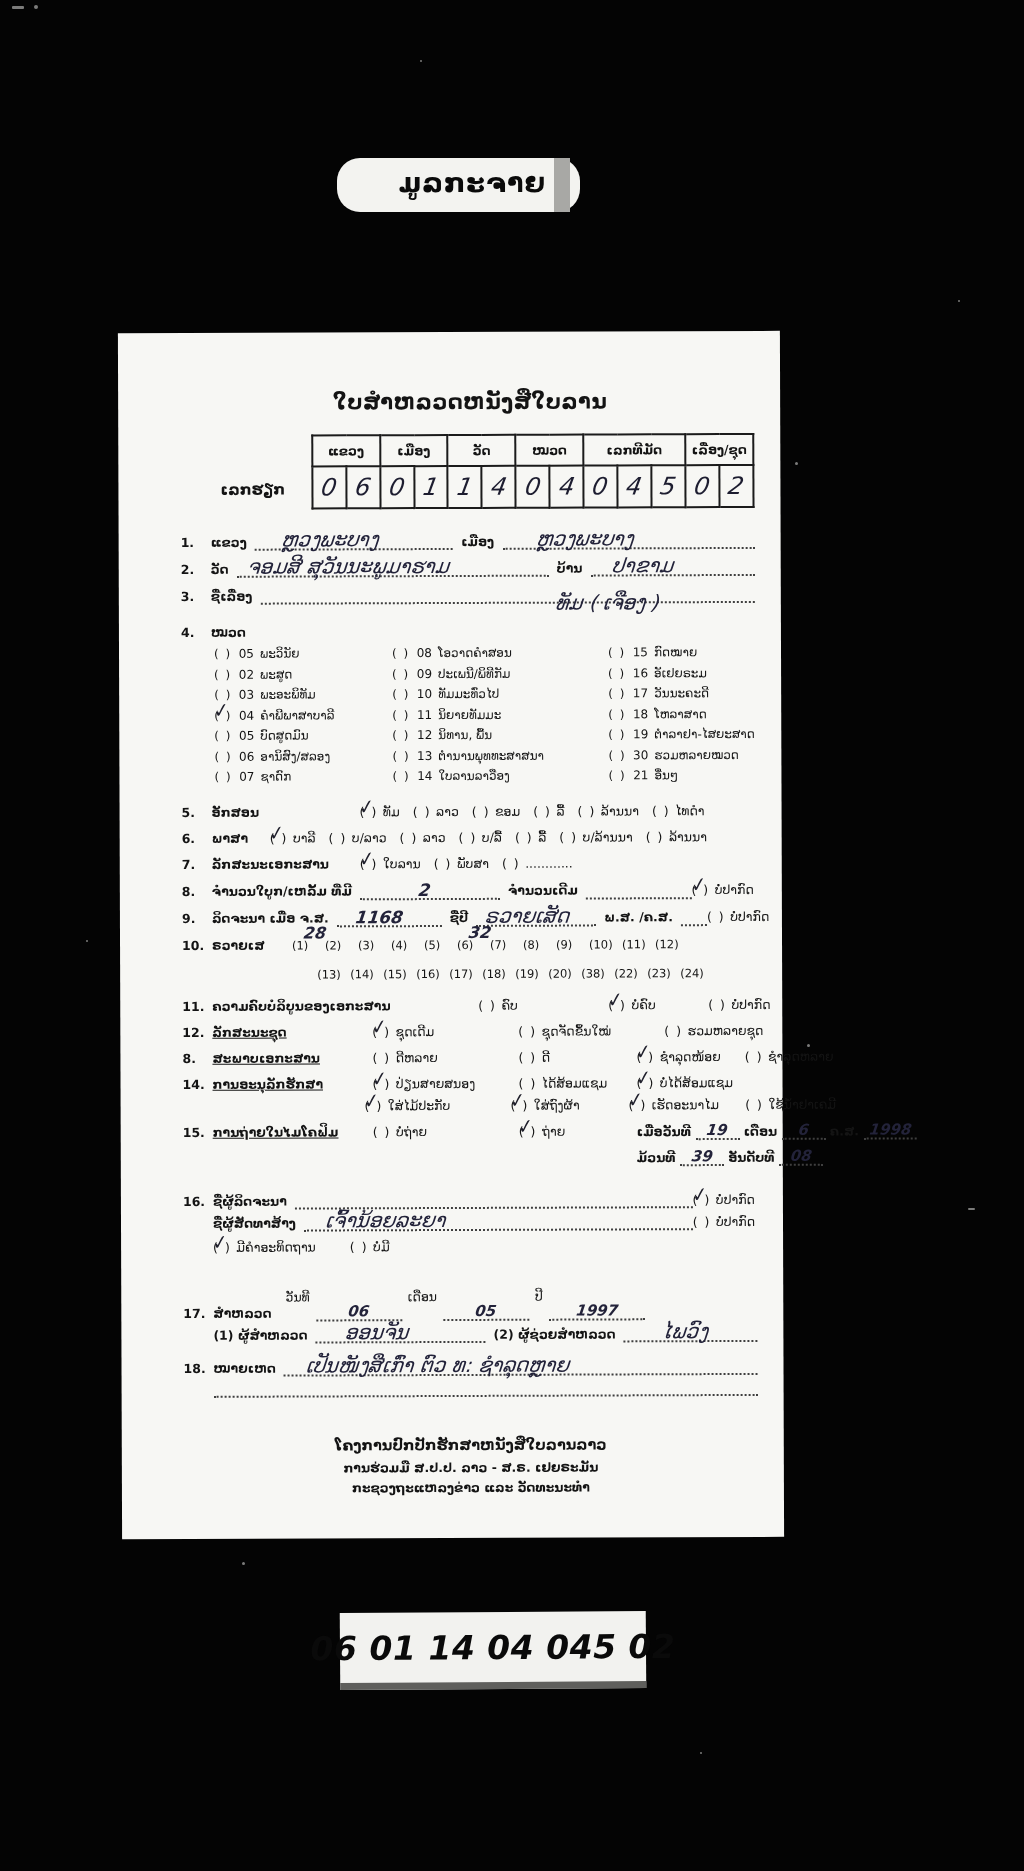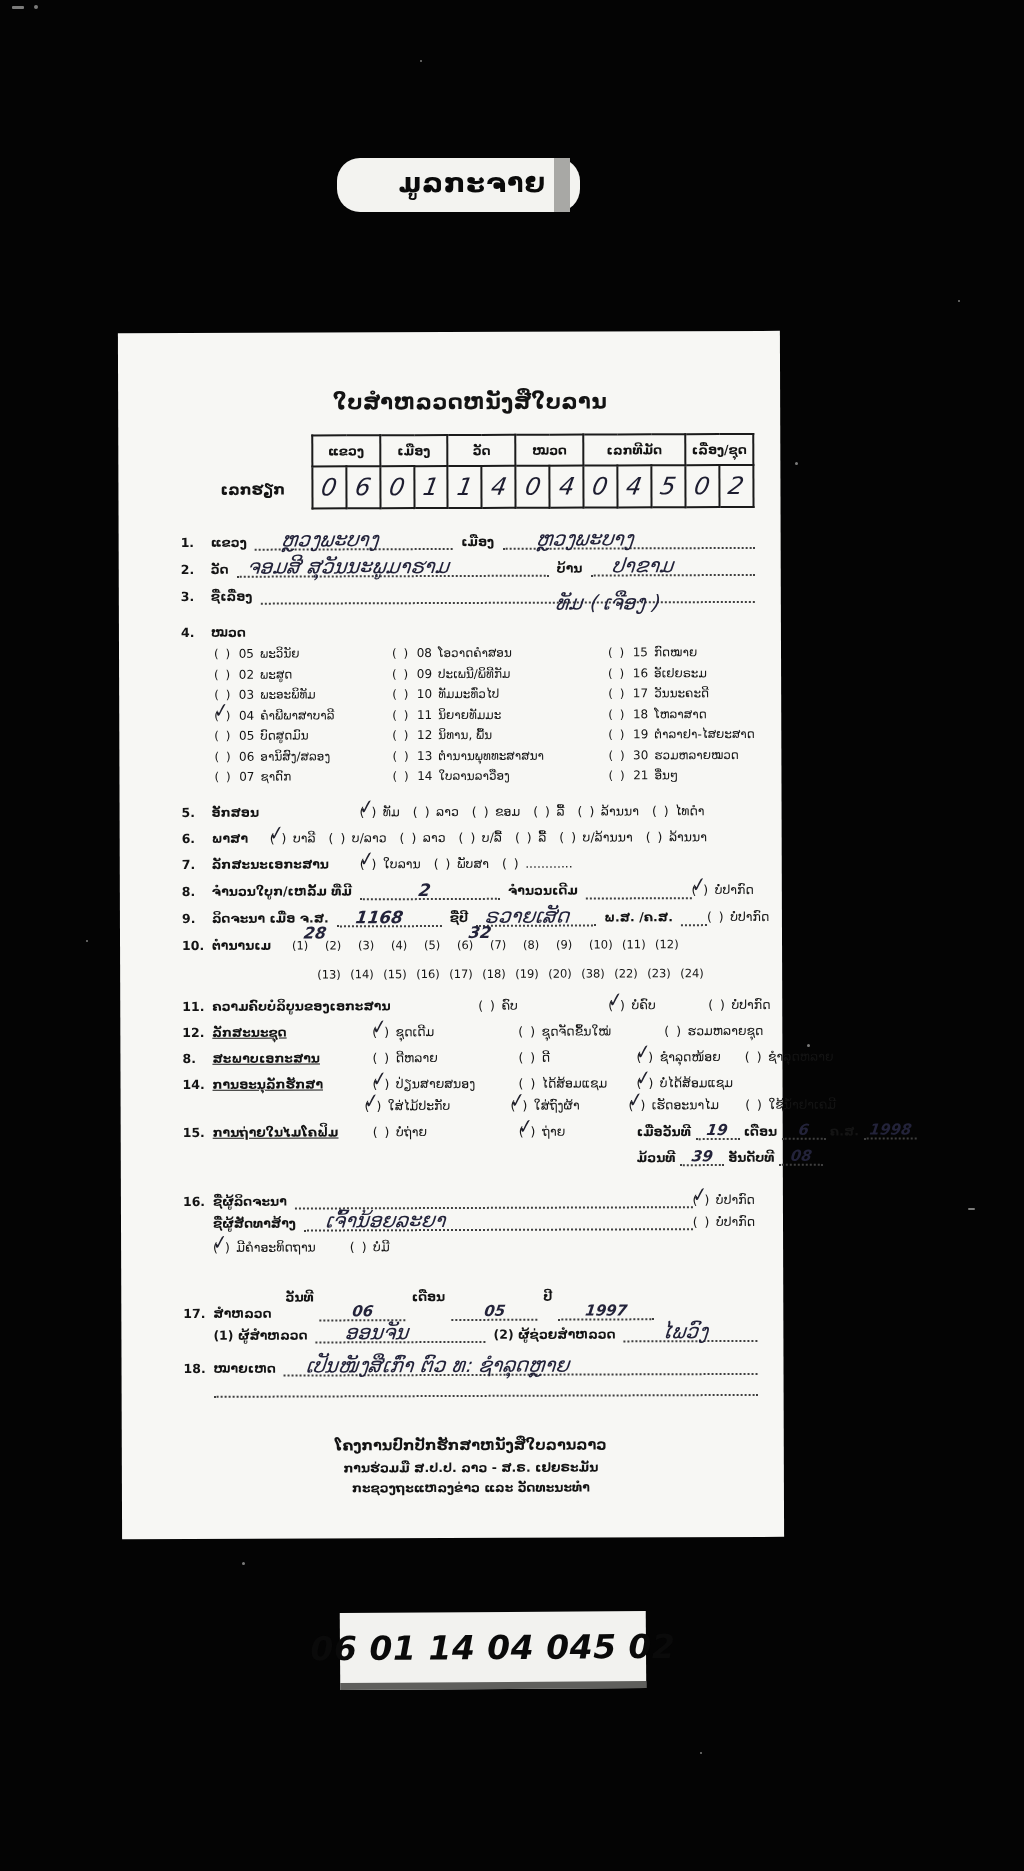--- a/index.html
+++ b/index.html
@@ -21,21 +21,21 @@
   .cn-label{font-weight:bold;font-size:15px;padding-bottom:11px;white-space:nowrap;}
   table.cn{border-collapse:collapse;}
   .cn th{border:2px solid #1b1b1b;font-size:12.5px;font-weight:bold;padding:7px 5px;white-space:nowrap;}
   .cn td{border:2px solid #1b1b1b;width:30px;height:38px;text-align:center;}
   .hwd{font-style:italic;font-size:24px;color:#1d1d30;display:inline-block;transform:skewX(-10deg);}
   
   .row{display:flex;align-items:flex-end;margin-bottom:10px;font-size:12.5px;line-height:1.3;}
   .num{flex:0 0 30px;font-weight:bold;}
   .lb{font-weight:bold;white-space:nowrap;margin-right:8px;}
   .lb2{font-weight:bold;white-space:nowrap;margin:0 8px;}
-  .pln{white-space:nowrap;margin:16px 6px;font-weight:bold;}
+  .pln{white-space:nowrap;margin:16px 6px;font-weight:normal;}
   .df{flex:1;border-bottom:2px dotted #3f3f3f;position:relative;height:15px;min-width:26px;}
   .df .hw{position:absolute;bottom:-4px;left:14%;}
   .hw{font-style:italic;color:#23233a;white-space:nowrap;display:inline-block;transform:skewX(-8deg);font-size:17px;}
   .hwb{font-weight:bold;}
   .df1-140{flex:0 0 140px;} .df0-105{flex:0 0 105px;} .df0-120{flex:0 0 120px;} .df0-170{flex:0 0 170px;}
   .hw-big{font-size:20px;} .hw-low{bottom:-14px !important;left:60% !important;}
   
   .opt{white-space:nowrap;margin-right:13px;display:inline-flex;align-items:flex-end;}
   .cb{position:relative;margin-right:5px;display:inline-block;}
   .pr{letter-spacing:1.5px;}
@@ -391,21 +391,21 @@
           <span class="hw"></span>
         </span>
       <span class="opt mla">
           <span class="cb"><span class="pr">( )</span><span class="tick"></span></span>
           <span>ບໍ່ປາກົດ</span>
         </span>
     </div>
 
     <div class="row f10a">
       <span class="num">10.</span>
-      <span class="lb" style="width:72px">ຕຳນານເມ</span>
+      <span class="lb" style="width:72px">ຣວາຍເສ</span>
       <span class="slots">
         <span class="slot"><span>(1)</span><span class="sv hw hwb">28</span></span>
         <span class="slot"><span>(2)</span><span class="sv hw hwb"></span></span>
         <span class="slot"><span>(3)</span><span class="sv hw hwb"></span></span>
         <span class="slot"><span>(4)</span><span class="sv hw hwb"></span></span>
         <span class="slot"><span>(5)</span><span class="sv hw hwb"></span></span>
         <span class="slot"><span>(6)</span><span class="sv hw hwb">32</span></span>
         <span class="slot"><span>(7)</span><span class="sv hw hwb"></span></span>
         <span class="slot"><span>(8)</span><span class="sv hw hwb"></span></span>
         <span class="slot"><span>(9)</span><span class="sv hw hwb"></span></span>

